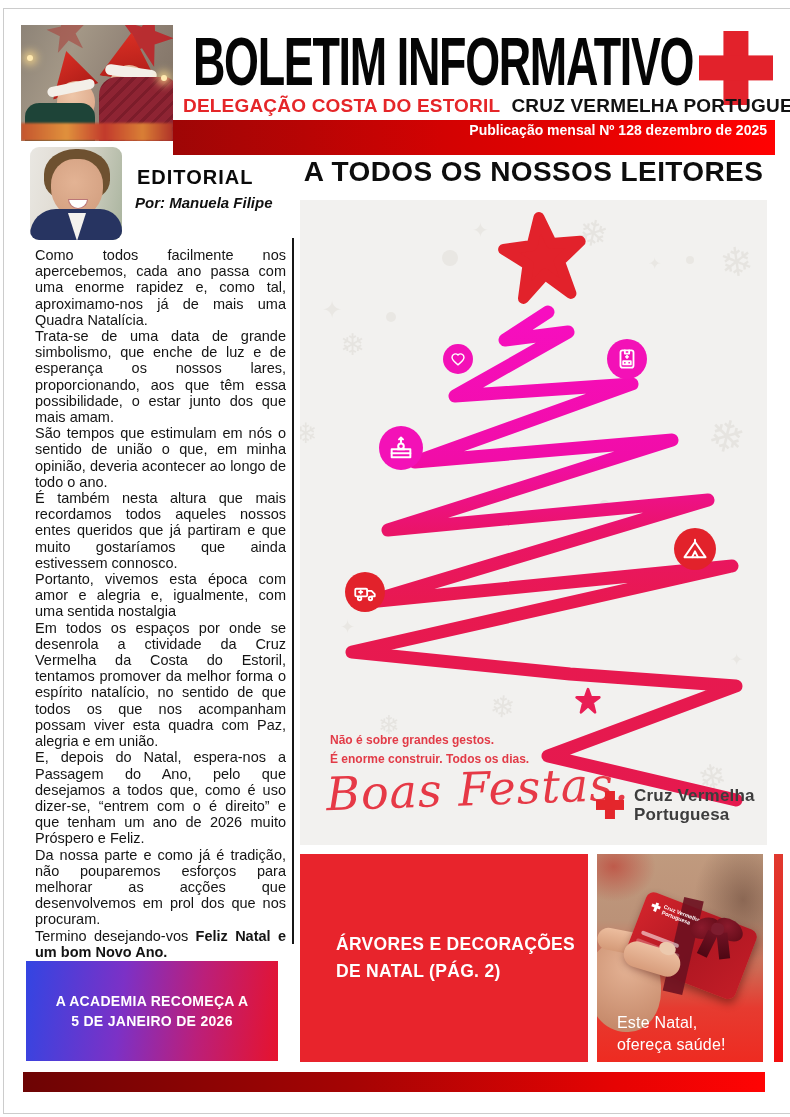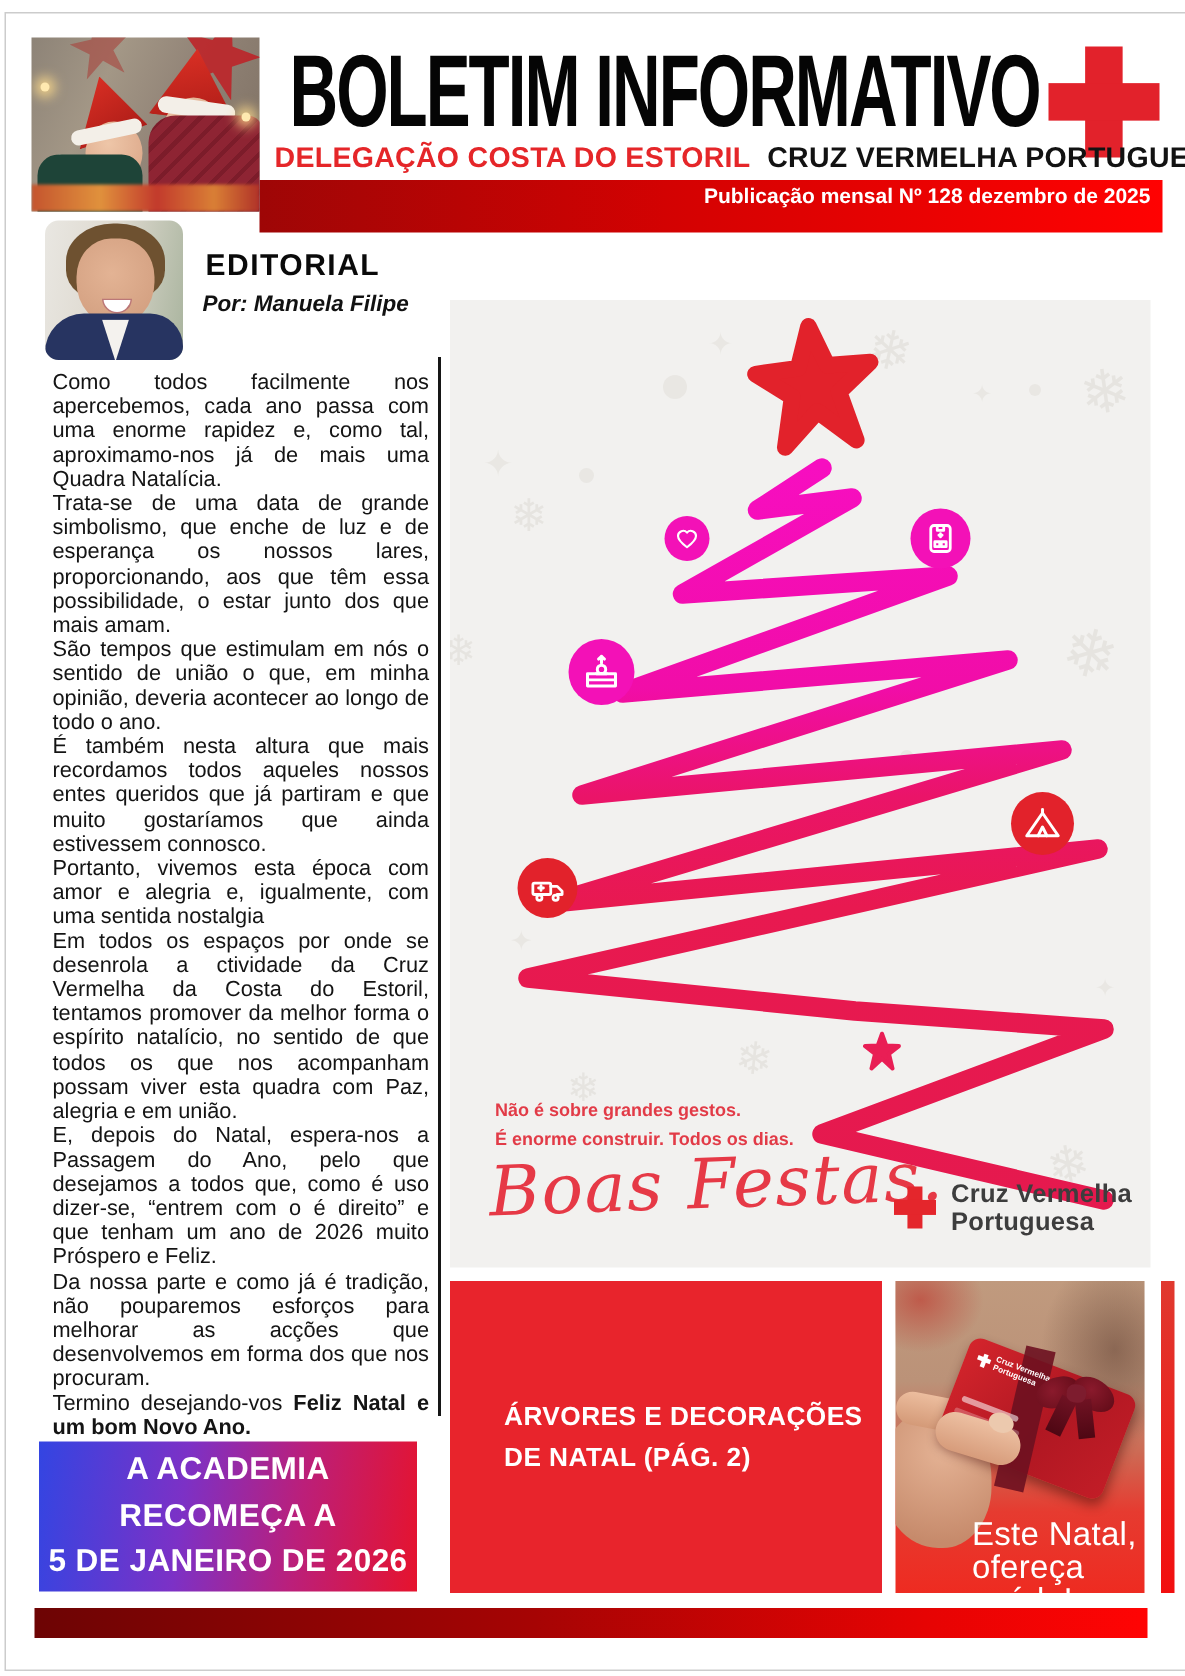--- a/index.html
+++ b/index.html
@@ -50,21 +50,21 @@
   .po-shirt{position:absolute;left:38px;top:66px;width:18px;height:28px;background:#f4f2ee;clip-path:polygon(0 0,100% 0,50% 100%);}
 
   .ed-title{left:137px;top:166px;font-size:20px;font-weight:700;letter-spacing:1px;color:#0a0a0a;}
   .ed-byline{left:135px;top:194px;font-size:15px;font-weight:700;font-style:italic;color:#111;}
   .ed-body{left:35px;top:247px;width:251px;font-size:14.5px;line-height:16.2px;text-align:justify;color:#141414;}
   .ed-body p{margin:0;}
   .divider{left:292px;top:238px;width:2px;height:706px;background:#161616;}
 
   .academia{left:26px;top:961px;width:252px;height:100px;display:flex;align-items:center;justify-content:center;text-align:center;
     background:linear-gradient(97deg,#3345e2 0%,#7c31c6 38%,#bb1f7a 68%,#e6132d 100%);
-    color:#fff;font-weight:700;font-size:21px;line-height:1.45;letter-spacing:.3px;}
+    color:#fff;font-weight:700;font-size:14px;line-height:1.45;letter-spacing:.3px;}
 
   
   .leitores-h{left:300px;top:156px;width:467px;text-align:center;font-size:28px;font-weight:600;
     color:#0d0d0d;letter-spacing:.4px;}
   .xmas-card{left:300px;top:200px;width:467px;height:645px;background:#f2f1ef;overflow:hidden;}
   .flake{position:absolute;color:#e6e4e0;line-height:1;}
   .sparkle{position:absolute;color:#e9e7e3;line-height:1;}
   .bdot{position:absolute;border-radius:50%;background:#e9e7e3;}
   .big-star{left:195px;top:10px;width:96px;height:92px;transform:rotate(-6deg);}
   .mini-star{left:274px;top:487px;width:28px;height:27px;}
@@ -111,21 +111,21 @@
   .bow .l1{left:0;top:6px;transform:rotate(-28deg);}
   .bow .l2{left:24px;top:4px;transform:rotate(26deg);}
   .bow .knot{position:absolute;left:21px;top:9px;width:13px;height:12px;border-radius:40%;background:#7d1c2e;}
   .bow .tail{position:absolute;width:11px;height:26px;background:linear-gradient(180deg,#701223,#4e0713);}
   .bow .t1{left:14px;top:18px;transform:rotate(18deg);}
   .bow .t2{left:30px;top:18px;transform:rotate(-14deg);}
   .thumb{position:absolute;left:26px;top:92px;width:58px;height:26px;border-radius:14px;z-index:4;
     background:linear-gradient(180deg,#edc0a2,#d79c7b);transform:rotate(17deg);}
   .thumb-nail{position:absolute;left:62px;top:88px;width:17px;height:13px;border-radius:50%;z-index:5;
     background:#ecc9ae;transform:rotate(20deg);}
-  .gift-caption{position:absolute;left:20px;top:158px;color:#fff;font-size:22px;line-height:22px;z-index:6;letter-spacing:.2px;margin-left:31px;}
+  .gift-caption{position:absolute;left:20px;top:158px;color:#fff;font-size:16px;line-height:22px;z-index:6;letter-spacing:.2px;}
 
   .right-strip{left:774px;top:854px;width:9px;height:208px;background:linear-gradient(180deg,#e0392f,#f20f0f);}
   .footer-bar{left:23px;top:1072px;width:742px;height:20px;
     background:linear-gradient(90deg,#6d0404,#a60404 45%,#e60303 80%,#ff0404);}
 </style>
 </head>
 <body>
 
 <div class="page">
   <div class="frame"></div>
@@ -176,33 +176,34 @@
   <div class="abs ed-byline">Por: Manuela Filipe</div>
 
   <div class="abs ed-body">
     <p>Como todos facilmente nos apercebemos, cada ano passa com uma enorme rapidez e, como tal, aproximamo-nos já de mais uma Quadra Natalícia.</p>
     <p>Trata-se de uma data de grande simbolismo, que enche de luz e de esperança os nossos lares, proporcionando, aos que têm essa possibilidade, o estar junto dos que mais amam.</p>
     <p>São tempos que estimulam em nós o sentido de união o que, em minha opinião, deveria acontecer ao longo de todo o ano.</p>
     <p>É também nesta altura que mais recordamos todos aqueles nossos entes queridos que já partiram e que muito gostaríamos que ainda estivessem connosco.</p>
     <p>Portanto, vivemos esta época com amor e alegria e, igualmente, com uma sentida nostalgia</p>
     <p>Em todos os espaços por onde se desenrola a ctividade da Cruz Vermelha da Costa do Estoril, tentamos promover da melhor forma o espírito natalício, no sentido de que todos os que nos acompanham possam viver esta quadra com Paz, alegria e em união.</p>
     <p>E, depois do Natal, espera-nos a Passagem do Ano, pelo que desejamos a todos que, como é uso dizer-se, “entrem com o é direito” e que tenham um ano de 2026 muito Próspero e Feliz.</p>
-    <p>Da nossa parte e como já é tradição, não pouparemos esforços para melhorar as acções que desenvolvemos em forma dos que nos procuram.</p>
+    <p>Da nossa parte e como já é tradição, não pouparemos esforços para melhorar as acções que desenvolvemos em prol dos que nos procuram.</p>
     <p><span>Termino desejando-vos </span><b>Feliz Natal e um bom Novo Ano.</b></p>
   </div>
 
   <div class="abs divider"></div>
 
   <div class="abs academia">
     <div>
       <div>A ACADEMIA RECOMEÇA A</div>
       <div>5 DE JANEIRO DE 2026</div>
     </div>
   </div>
 
+  <div class="abs leitores-h">A TODOS OS NOSSOS LEITORES</div>
 
   <div class="abs xmas-card">
 
     <span class="flake" style="left:278px;top:16px;font-size:36px;transform:rotate(12deg);">❄</span>
     <span class="flake" style="left:420px;top:42px;font-size:40px;transform:rotate(-8deg);">❄</span>
     <span class="flake" style="left:408px;top:215px;font-size:44px;transform:rotate(14deg);">❄</span>
     <span class="flake" style="left:40px;top:130px;font-size:30px;">❄</span>
     <span class="flake" style="left:-6px;top:220px;font-size:28px;">❄</span>
     <span class="flake" style="left:190px;top:492px;font-size:30px;transform:rotate(6deg);">❄</span>
     <span class="flake" style="left:398px;top:560px;font-size:34px;transform:rotate(-10deg);">❄</span>

